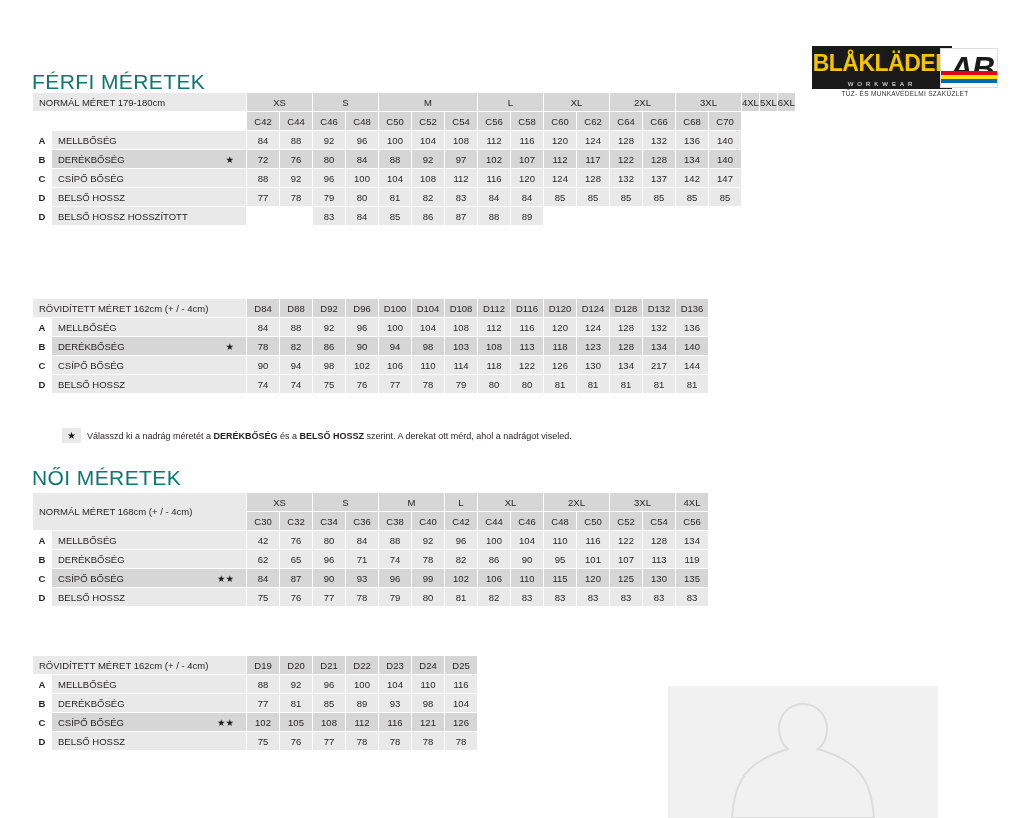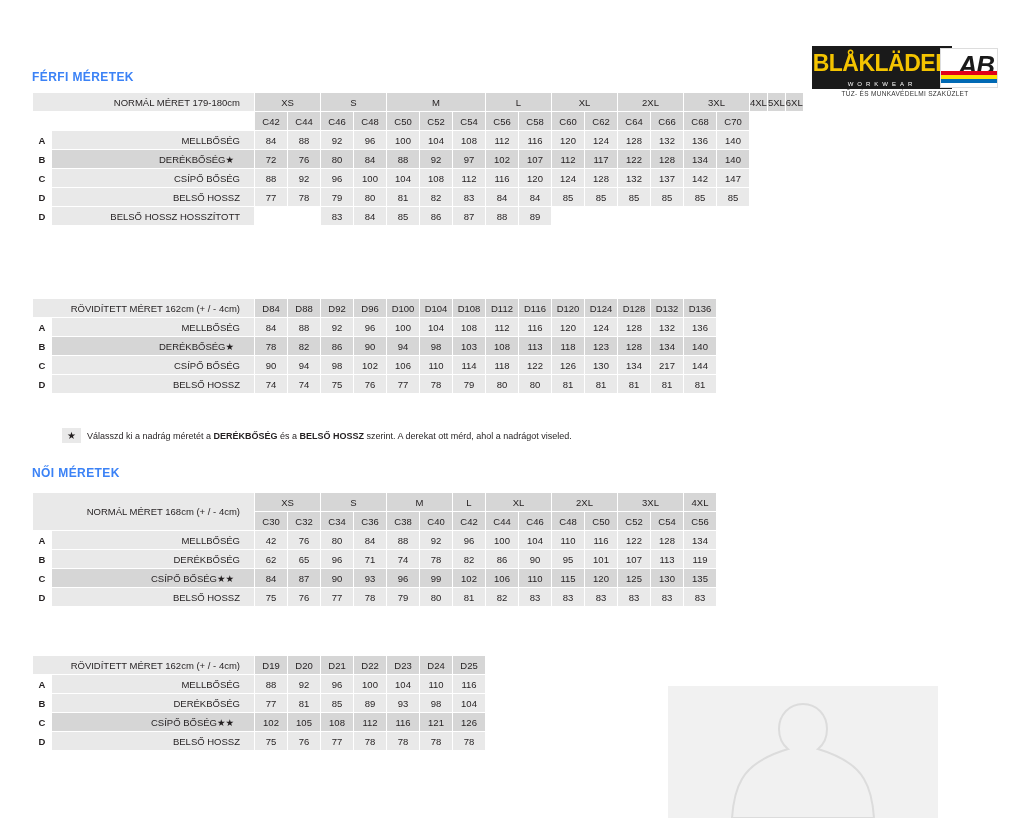--- a/index.html
+++ b/index.html
@@ -60,21 +60,21 @@
   .logo-ab {
     position: absolute;
     left: 128px; top: 2px;
     width: 56px; height: 38px;
     background: #ffffff;
     border: 1px solid #ddd;
   }
   .logo-ab .ab-txt {
     position: absolute;
     right: 3px; top: 1px;
-    font-size: 26px;
+    font-size: 32px;
     font-weight: bold;
     color: #1a1a1a;
     font-style: italic;
     letter-spacing: -1px;
   }
   .logo-ab .bar {
     position: absolute;
     left: 0; width: 100%; height: 4px;
   }
   .bar-red { background: #e2001a; bottom: 12px; }
@@ -86,23 +86,23 @@
     width: 186px;
     text-align: center;
     font-size: 6.5px;
     color: #333;
     letter-spacing: 0.3px;
   }
 
   
   .section-title {
     position: absolute;
-    font-size: 12px;
-    font-weight: bold;
-    color: #3b82f6;
+    font-size: 21px;
+    font-weight: normal;
+    color: #0f766e;
     letter-spacing: 0.4px;
   }
   #title-men { left: 32px; top: 70px; }
   #title-women { left: 32px; top: 466px; }
 
   
   table {
     border-collapse: collapse;
     position: absolute;
     font-size: 9.5px;
@@ -123,23 +123,23 @@
   td.lbl-letter {
     background: #ffffff;
     border-color: #ffffff;
     font-weight: bold;
     text-align: center;
     width: 18px;
     font-size: 9.5px;
   }
   td.lbl-text {
     background: #e9e9e9;
-    text-align: right;
+    text-align: left;
     padding-left: 6px;
-    padding-right: 14px;
+    padding-right: 6px;
   }
   td.hdr-dark {
     background: #d6d6d6;
     font-weight: normal;
   }
   td.row-hl {
     background: #d6d6d6;
   }
   td.val { width: 32px; }
 

